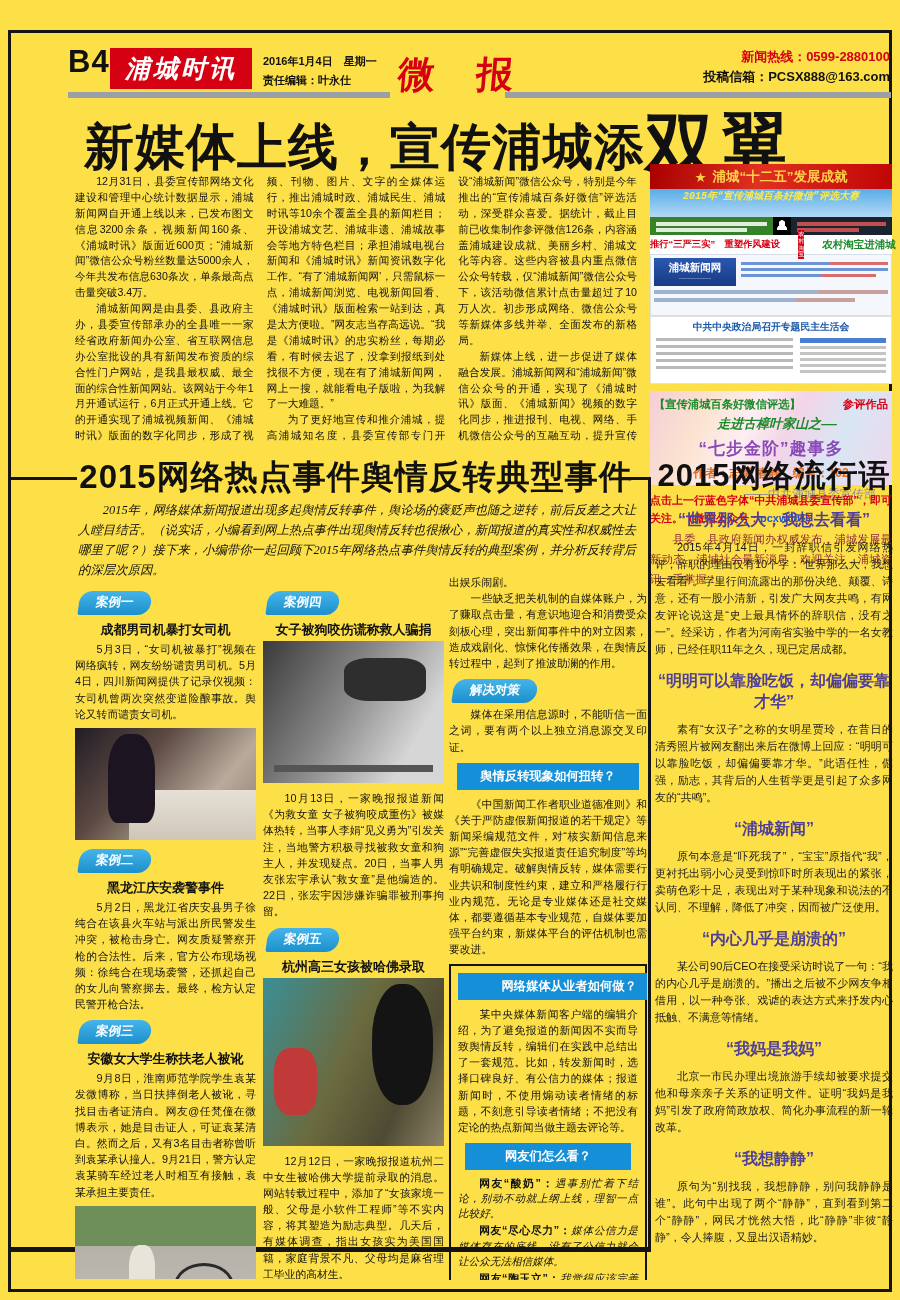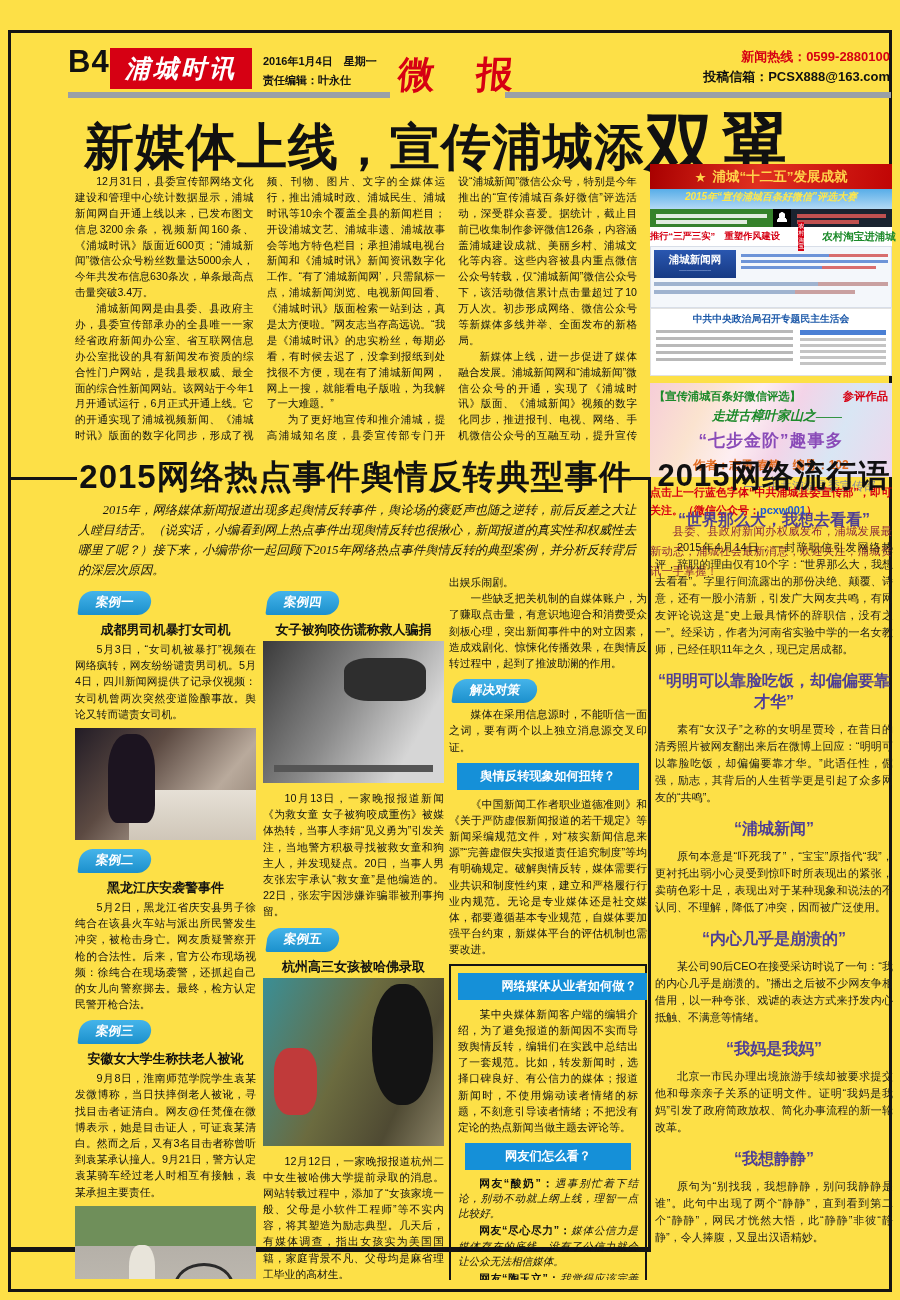--- a/index.html
+++ b/index.html
@@ -29,22 +29,22 @@
   .headline .accent{font-size:71px;font-weight:900;letter-spacing:4px;vertical-align:-6px;
                     font-family:"Liberation Serif","DejaVu Serif",serif;}
   .lead{left:75px;top:174px;width:562px;height:280px;overflow:hidden;
         column-count:3;column-gap:13px;font-size:10.6px;line-height:1.5;text-align:justify;}
   .lead p{margin:0;text-indent:2em;}
 
   
   .ads{left:650px;top:164px;width:242px;}
   .ad1{height:25px;background:linear-gradient(100deg,#a80000,#e03020 45%,#c00505);color:#ffd24a;
        font-weight:bold;font-size:13.5px;display:flex;align-items:center;justify-content:center;gap:6px;}
-  .ad2{height:20px;background:linear-gradient(#57ade8,#b3d9f4);color:#ffe84a;font-size:10px;
-       font-style:italic;font-weight:bold;text-align:center;line-height:16px;}
+  .ad2{height:28px;background:linear-gradient(#57ade8,#b3d9f4);color:#ffe84a;font-size:10px;
+       font-style:italic;font-weight:bold;text-align:center;line-height:16px;font-family:Liberation Mono, monospace;}
   .ad3{height:18px;display:flex;}
   .ad3-left{flex:1.25;background:#35822b;padding:3px 6px;}
   .ad3-sq{width:18px;background:#000;position:relative;}
   .ad3-sq:after{content:"";position:absolute;left:4px;top:3px;width:10px;height:10px;
        background:radial-gradient(circle at 50% 35%,#fff 0 3px,transparent 3.5px),
                   radial-gradient(circle at 50% 100%,#fff 0 5px,transparent 5.5px);}
   .ad3-right{flex:1;background:#1a2330;padding:3px 6px;}
   .tbar{height:4px;margin:2px 0;background:rgba(255,255,255,.85);}
   .rbar{height:4px;margin:2px 0;background:#c05050;}
   .ad4{height:17px;background:#fff;display:flex;align-items:center;gap:18px;padding:1px 0;}
@@ -65,21 +65,21 @@
   .webbody{display:flex;gap:7px;margin-top:4px;}
   .greytext{flex:1.6;height:34px;background:repeating-linear-gradient(#b9b9b9 0 3px,#fff 3px 7px);}
   .weblist{flex:1;}
   .weblist .hd{height:5px;background:#4a7fd4;margin-bottom:3px;}
   .weblist .ln{height:3px;margin:3px 0;background:#c4c4c4;}
   .ad7{margin-top:7px;height:94px;text-align:center;padding-top:6px;box-sizing:border-box;
        background:linear-gradient(115deg,#f6cdd8,#fbe3cf 22%,#fdeef2 40%,#f3d4e8 55%,#d9e6f4 75%,#efd6ec);}
   .c1{font-size:11.3px;font-weight:bold;color:#1c8a2a;}
   .c1 .red{color:#d60013;padding-left:42px;}
   .c2{font-size:13px;color:#1c8a2a;font-weight:bold;font-style:italic;margin-top:3px;
-      font-family:Liberation Serif, serif;padding-left:12px;}
+      font-family:Liberation Mono, monospace;padding-left:12px;}
   .c3{font-size:17px;font-weight:900;color:#8a4bb8;margin-top:4px;letter-spacing:1px;}
   .c4{font-size:12px;font-weight:bold;color:#e06a1f;margin-top:5px;}
   .c5{font-size:12px;color:#8a8a9a;text-align:right;padding-right:16px;margin-top:4px;}
   .note1{margin-top:7px;color:#d60013;font-size:11px;font-weight:bold;line-height:1.6;text-align:justify;}
   .note1 .code{color:#1a57d8;}
   .note2{margin-top:3px;color:#8b2a3a;font-size:11.3px;line-height:1.75;text-align:justify;text-indent:2em;}
 
   
   .f-title{left:75px;top:455px;width:562px;text-align:center;font-size:33px;font-weight:900;letter-spacing:1px;}
   .rule{background:#141414;}

